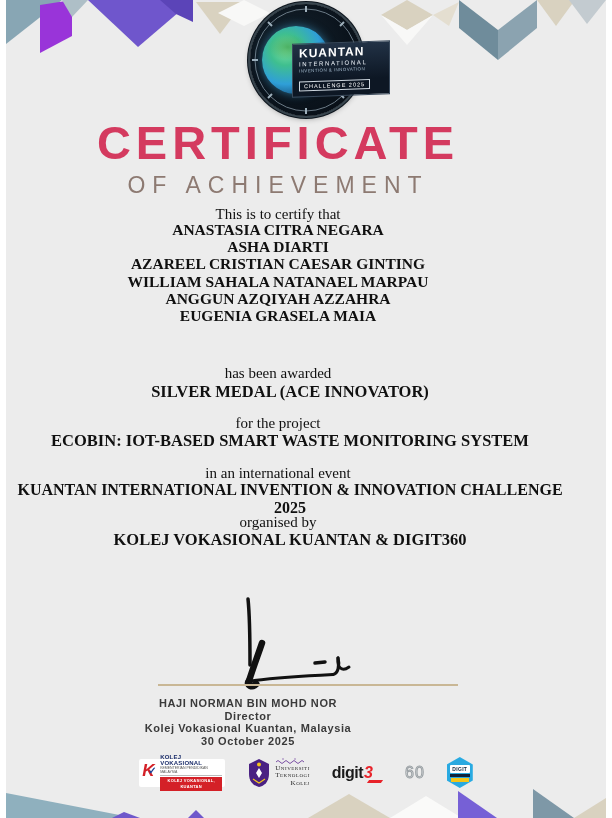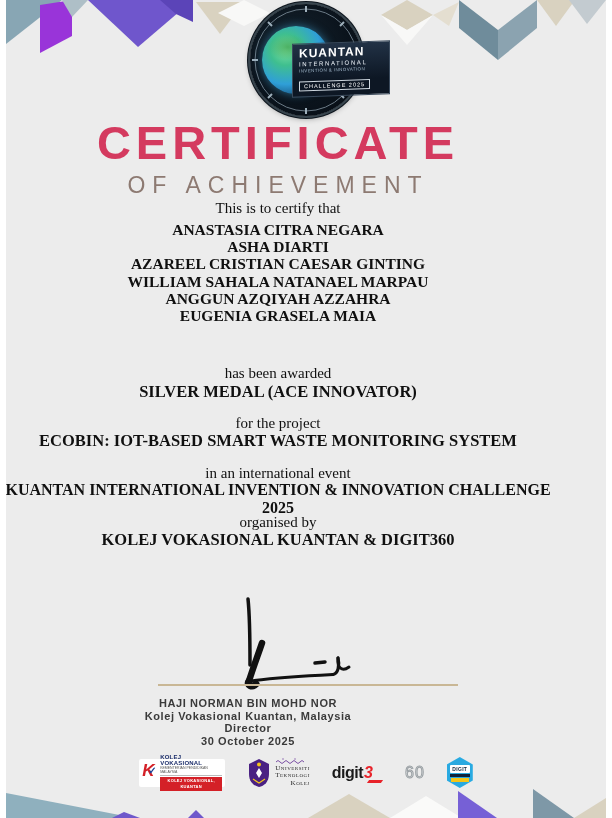--- a/index.html
+++ b/index.html
@@ -29,24 +29,24 @@
   .banner .l3{font-size:4.5px;letter-spacing:.4px;line-height:6px;color:#9fb4c6;}
   .banner .l4{display:inline-block;font-size:5.5px;letter-spacing:1px;margin-top:2px;
     border:.75px solid #cfd8e0;padding:1px 4px;color:#fff;}
 
   
   .tb{position:absolute;left:0;width:556px;text-align:center;z-index:3;color:#101010;}
   .title{top:116px;font-family:"Liberation Sans",sans-serif;font-weight:bold;
          font-size:47px;letter-spacing:5px;line-height:54px;}
   .subtitle{top:172px;font-family:"Liberation Sans",sans-serif;font-size:23px;
             letter-spacing:7px;line-height:26px;}
-  .certify{top:200px;font-size:15px;}
+  .certify{top:206px;font-size:15px;}
   .names{top:221px;font-weight:bold;font-size:15.5px;line-height:17.2px;}
   .intro{font-size:15px;}
-  .big{font-weight:bold;font-size:16.5px;}
+  .big{font-weight:bold;font-size:16.5px;margin-left:12px;}
   .award-i{top:365px;} .award-n{top:382px;}
   .proj-i{top:415px;}  .proj-n{top:431px;}
   .event-i{top:465px;} .event-n{top:481px;font-size:16px;}
   .org-i{top:514px;}   .org-n{top:530px;}
 
   
   .sig{position:absolute;left:228px;top:593px;z-index:3;}
   .sigline{position:absolute;left:158px;top:684px;width:300px;height:2px;background:#c9b795;z-index:3;}
   .who{position:absolute;left:0;width:496px;text-align:center;z-index:3;
        font-family:"Liberation Sans",sans-serif;font-weight:bold;color:#3a3a3a;
@@ -176,22 +176,22 @@
       <path d="M22,88 C45,85 75,83 105,81.5" stroke-width="3.2"></path>
       <path d="M105,81.5 C110,81 112,72 110,65" stroke-width="3.2"></path>
       <path d="M110,65 C109,75 114,79 121,74" stroke-width="3"></path>
       <path d="M87,70 L97,69" stroke-width="3.5"></path>
     </g>
   </svg>
   <div class="sigline"></div>
 
   <div class="who">
     <div>HAJI NORMAN BIN MOHD NOR</div>
+    <div>Director</div>
     <div>Kolej Vokasional Kuantan, Malaysia</div>
-    <div>Director</div>
     <div>30 October 2025</div>
   </div>
 
   <div class="logos">
     <div class="kv">
       <span class="kmark">
         <span class="k">K</span>
           <span class="chk">✓</span>
       </span>
       <span class="ktxt">

